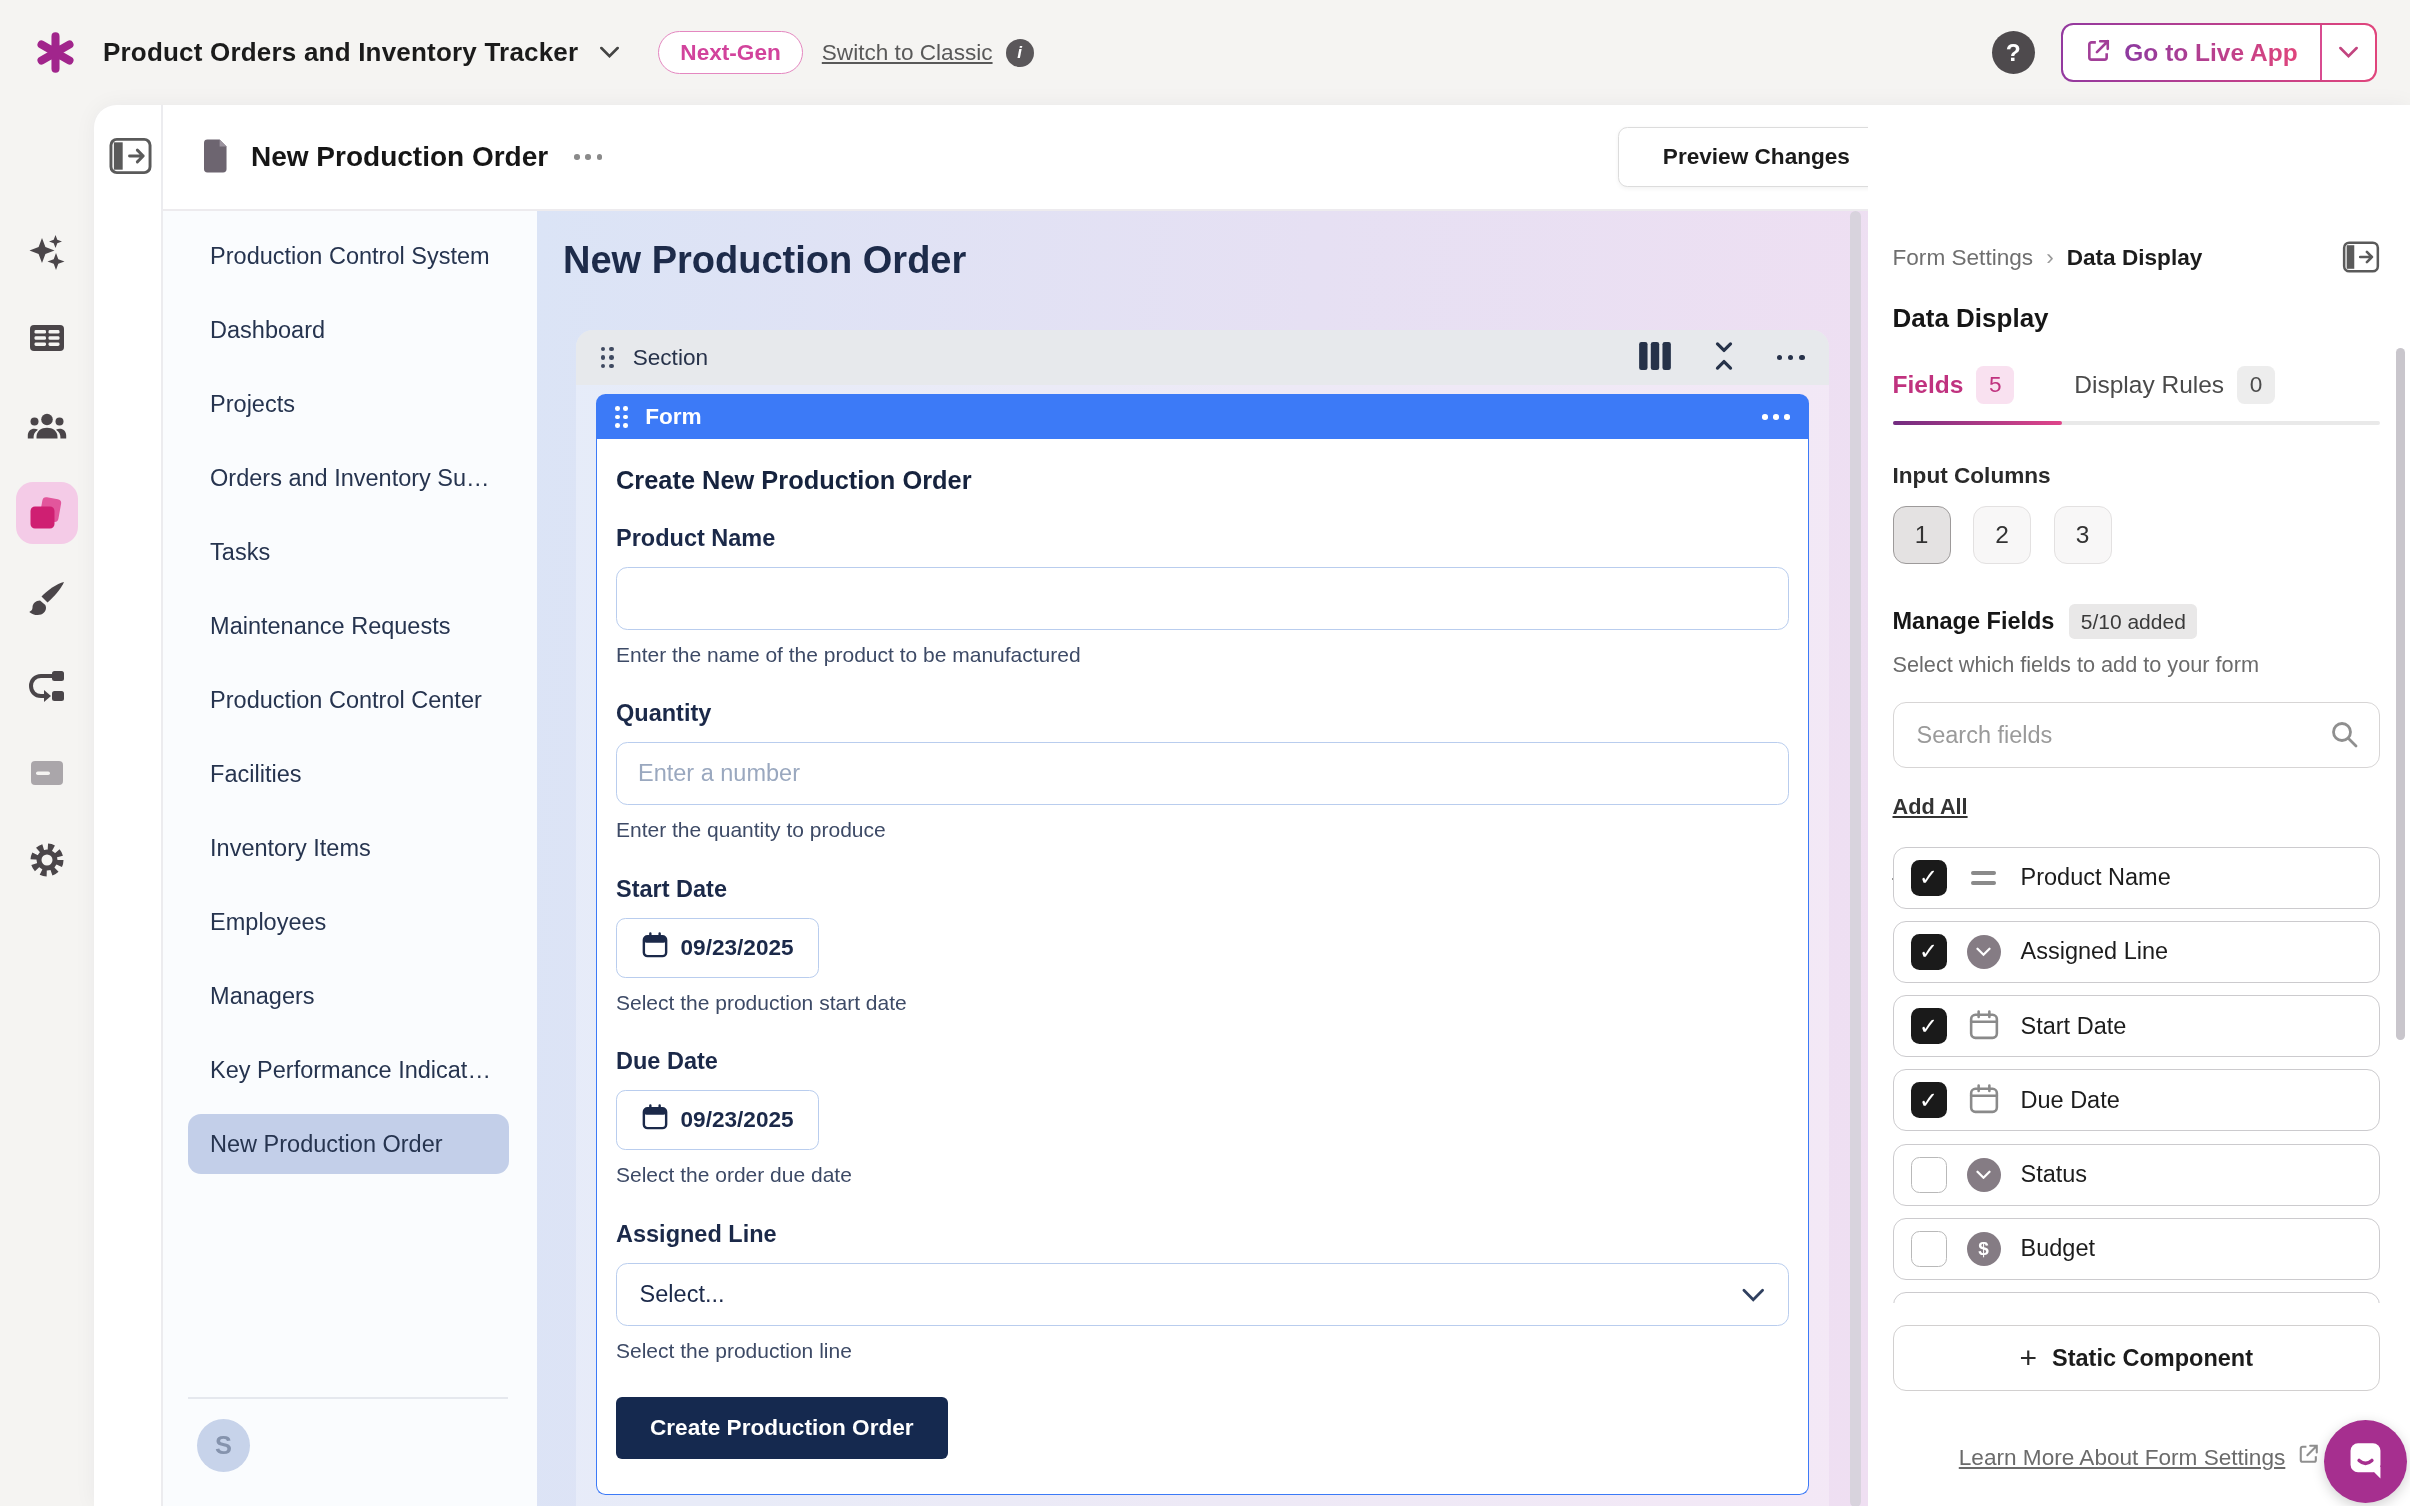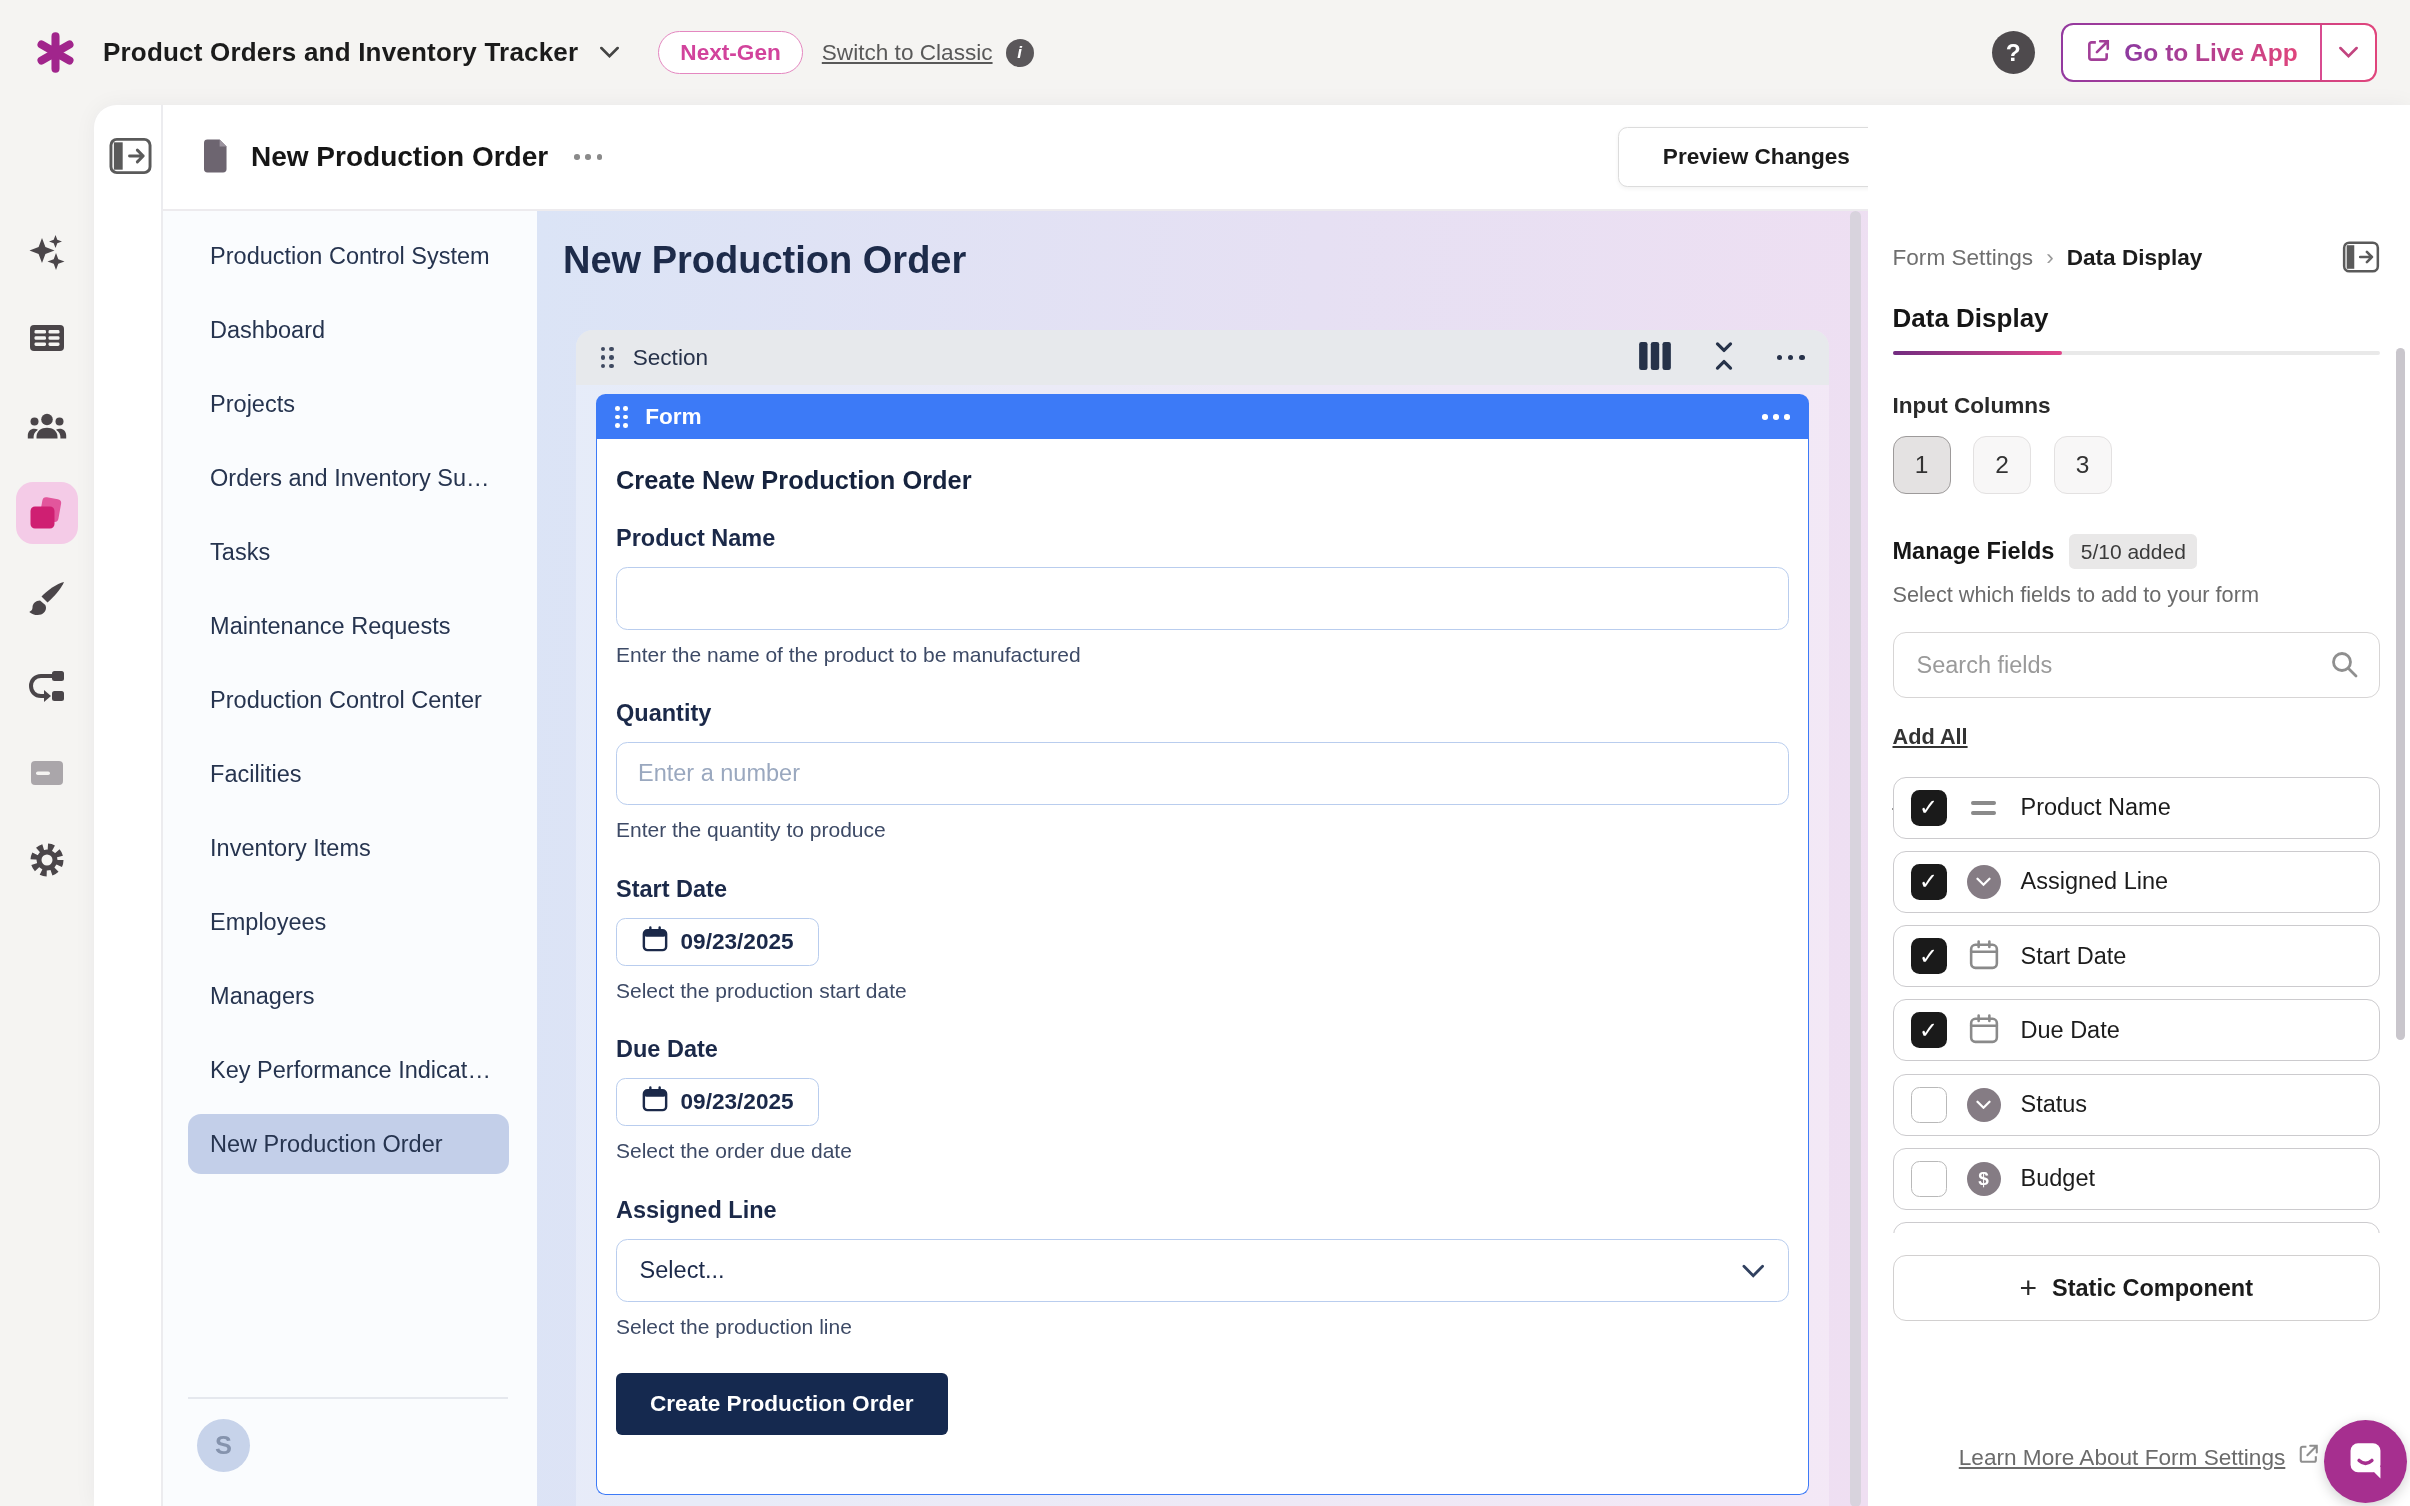--- a/index.html
+++ b/index.html
@@ -91,21 +91,21 @@
              box-sizing:border-box;height:1056px;padding:24.5px 19px 28px 19px;overflow:hidden;}
   .form-title{font-size:25.4px;font-weight:bold;color:#16233e;line-height:32px;margin-bottom:28px;}
   .fld{margin-top:32px;}
   .fld:first-of-type{margin-top:0;}
   .f-label{font-size:23.5px;font-weight:bold;color:#1b2949;line-height:28px;margin-bottom:15px;}
   .f-input{width:100%;height:63px;box-sizing:border-box;border:1.9px solid #b9cdee;border-radius:11.3px;
            font-size:23.5px;color:#1b2949;padding:0 21px;background:#fff;outline:none;
            font-family:"Liberation Sans","DejaVu Sans",sans-serif;}
   .f-input::placeholder{color:#9aa8bf;}
   .f-helper{font-size:21px;color:#3d4a66;margin-top:13px;line-height:24.5px;}
-  .f-date{display:inline-flex;align-items:center;gap:13px;height:48px;padding:0 24.5px;border:1.9px solid #b9cdee;
+  .f-date{display:inline-flex;align-items:center;gap:13px;height:60px;padding:0 24.5px;border:1.9px solid #b9cdee;
           border-radius:9.4px;background:#fff;font-size:22.6px;font-weight:600;color:#1b2949;cursor:pointer;box-sizing:border-box;}
   .f-select{height:63px;border:1.9px solid #b9cdee;border-radius:11.3px;display:flex;align-items:center;
             justify-content:space-between;padding:0 22.6px;font-size:23.5px;color:#1b2949;background:#fff;cursor:pointer;
             box-sizing:border-box;}
   .submit-btn{margin-top:34px;height:62px;padding:0 34px;background:#15294f;color:#fff;font-size:22.6px;
               font-weight:bold;border:none;border-radius:6px;cursor:pointer;display:inline-flex;align-items:center;
               font-family:"Liberation Sans","DejaVu Sans",sans-serif;}
 
   
   .right-panel{position:absolute;left:1868px;top:105px;width:542px;height:1401px;background:#fff;
@@ -423,20 +423,30 @@
       <span class="panel-collapse">
         <svg width="38" height="32" viewBox="0 0 44 38" fill="none" stroke="#5a5a5a" stroke-width="3">
           <rect x="2" y="2" width="40" height="34" rx="6"></rect>
           <rect x="5" y="5" width="9" height="28" fill="#5a5a5a" stroke="none"></rect>
           <path d="M21 19 h14 m-6 -6 l6 6 -6 6" stroke-linecap="round" stroke-linejoin="round"></path>
           </svg>
       </span>
     </div>
     <div class="panel-title">Data Display</div>
 
+    <div class="tabs-row">
+      <span class="tab active">
+        <span class="tab-label">Fields</span>
+        <span class="tab-count">5</span>
+      </span>
+      <span class="tab">
+        <span class="tab-label">Display Rules</span>
+        <span class="tab-count">0</span>
+      </span>
+    </div>
     <div class="tab-underline">
         <span class="active-seg"></span>
       </div>
 
     <div class="ic-label">Input Columns</div>
     <div class="col-btns">
         <div class="col-btn sel">1</div>
         <div class="col-btn">2</div>
         <div class="col-btn">3</div>
       </div>

